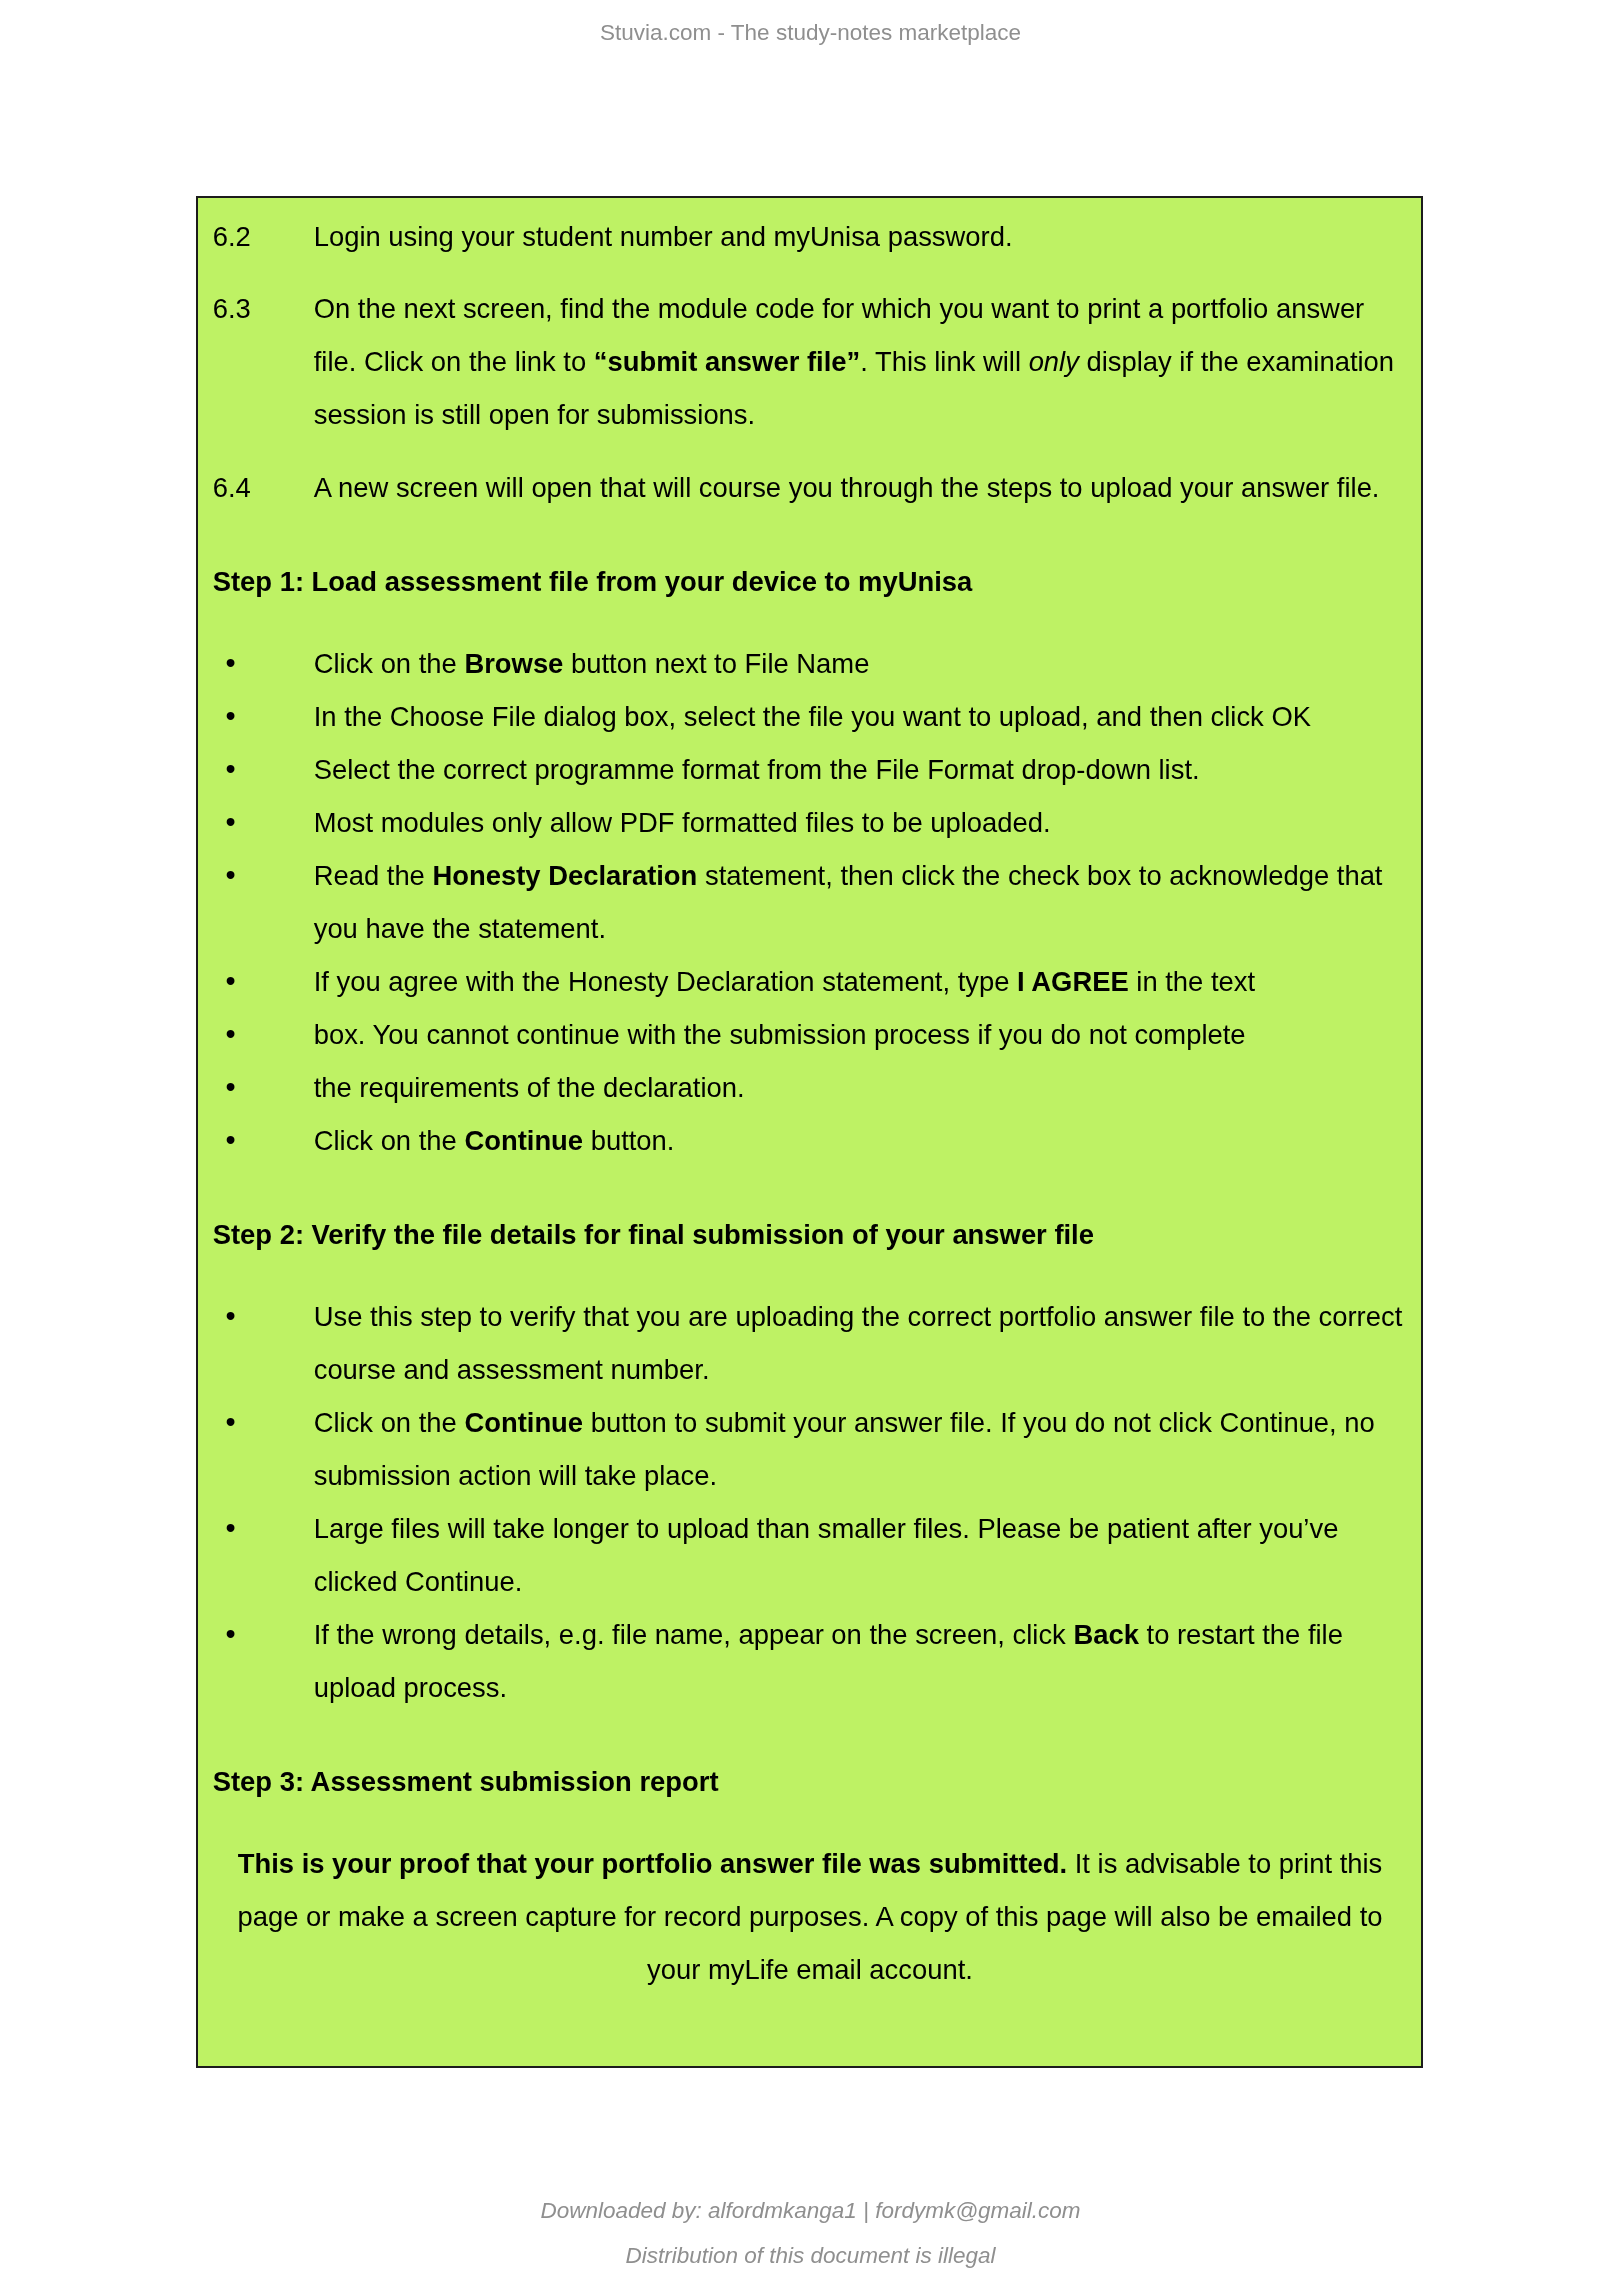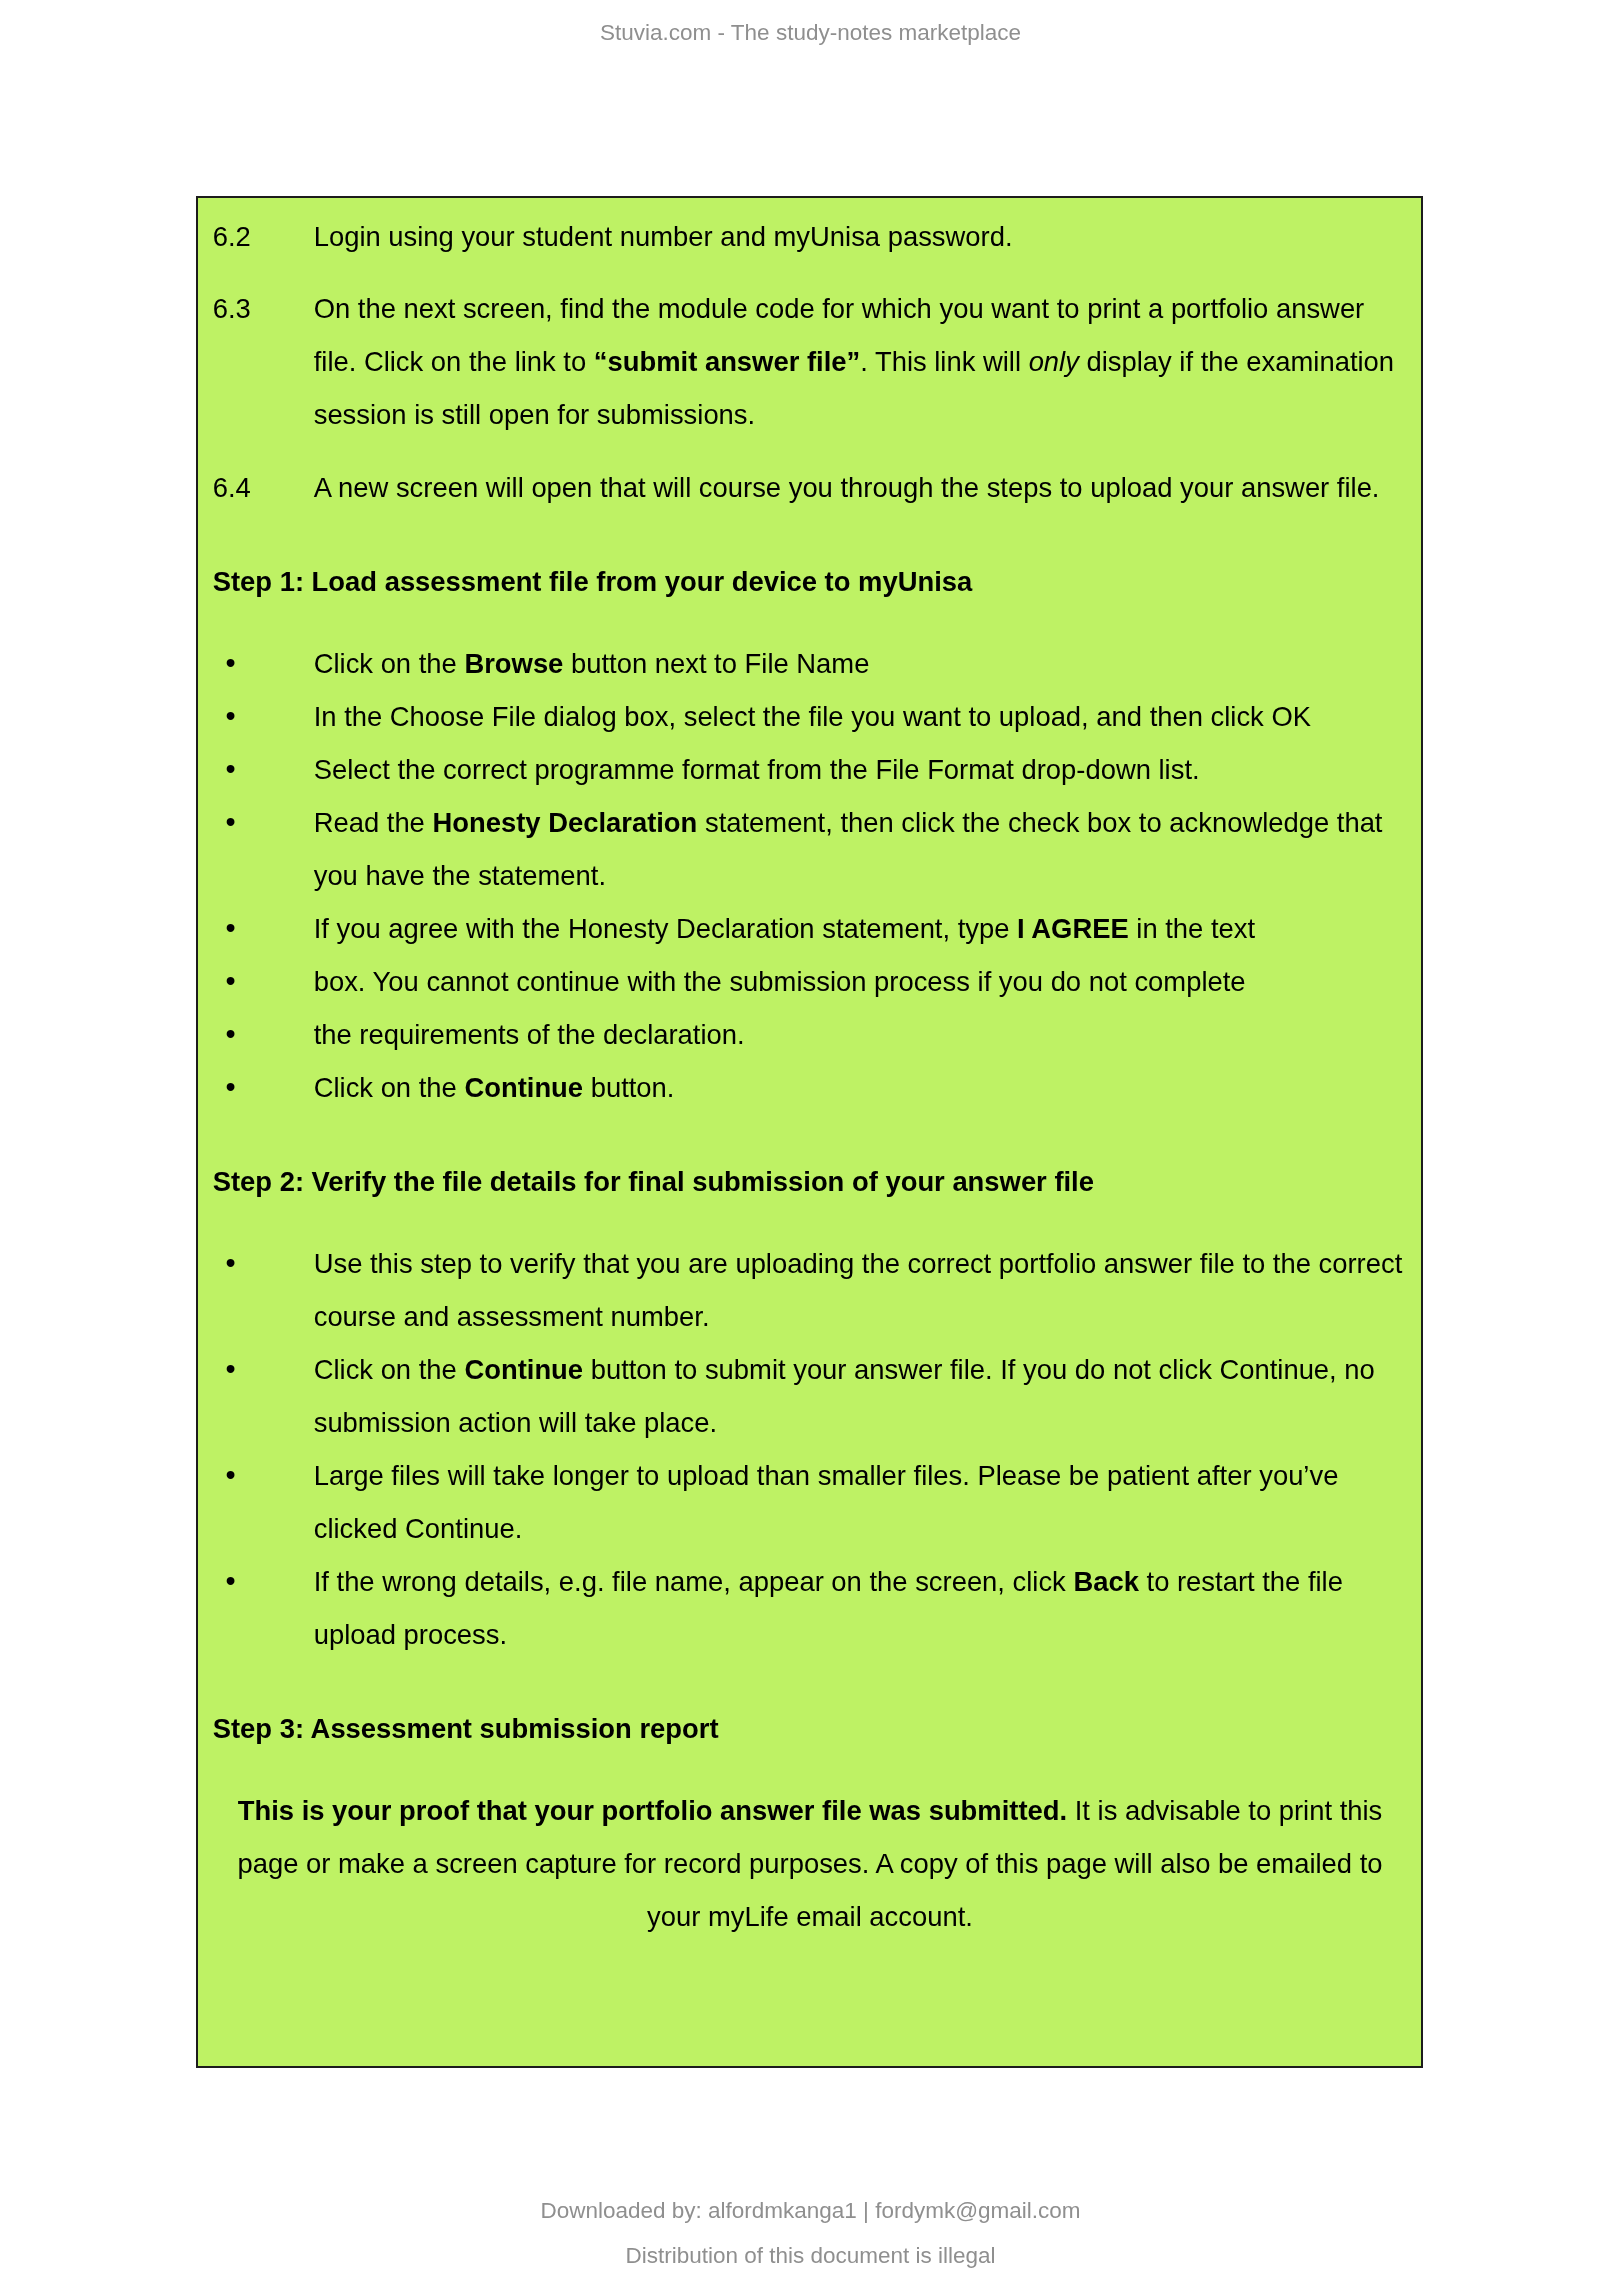--- a/index.html
+++ b/index.html
@@ -57,36 +57,38 @@
     margin:4px;
     text-align:center;
   }
   .bold{font-weight:bold;}
   .italic{font-style:italic;}
   .page-footer{
     position:absolute;top:2188px;left:0;width:100%;
     text-align:center;
     font-size:22.5px;line-height:45px;
     color:#8f8f8f;
+    font-style:italic;
   }
 </style>
 </head>
 <body>
 
 <div>
   <div class="page-header">Stuvia.com - The study-notes marketplace</div>
 
   <div class="content-box">
       <div class="block numbered"><span class="num">6.2</span><span>Login using your student number and myUnisa password.</span></div>
       <div class="block numbered"><span class="num">6.3</span><span>On the next screen, find the module code for which you want to print a portfolio answer file. Click on the link to </span><span class="bold">“submit answer file”</span><span>. This link will </span><span class="italic">only</span><span> display if the examination session is still open for submissions.</span></div>
       <div class="block numbered"><span class="num">6.4</span><span>A new screen will open that will course you through the steps to upload your answer file.</span></div>
       <div class="block heading">Step 1: Load assessment file from your device to myUnisa</div>
       <div class="block bullet"><span>Click on the </span><span class="bold">Browse</span><span> button next to File Name</span></div>
       <div class="block bullet"><span>In the Choose File dialog box, select the file you want to upload, and then click OK</span></div>
       <div class="block bullet"><span>Select the correct programme format from the File Format drop-down list.</span></div>
+      <div class="block bullet"><span>Most modules only allow PDF formatted files to be uploaded.</span></div>
       <div class="block bullet"><span>Read the </span><span class="bold">Honesty Declaration</span><span> statement, then click the check box to acknowledge that you have the statement.</span></div>
       <div class="block bullet"><span>If you agree with the Honesty Declaration statement, type </span><span class="bold">I AGREE</span><span> in the text</span></div>
       <div class="block bullet"><span>box. You cannot continue with the submission process if you do not complete</span></div>
       <div class="block bullet"><span>the requirements of the declaration.</span></div>
       <div class="block bullet"><span>Click on the </span><span class="bold">Continue</span><span> button.</span></div>
       <div class="block heading">Step 2: Verify the file details for final submission of your answer file</div>
       <div class="block bullet"><span>Use this step to verify that you are uploading the correct portfolio answer file to the correct course and assessment number.</span></div>
       <div class="block bullet"><span>Click on the </span><span class="bold">Continue</span><span> button to submit your answer file. If you do not click Continue, no submission action will take place.</span></div>
       <div class="block bullet"><span>Large files will take longer to upload than smaller files. Please be patient after you’ve clicked Continue.</span></div>
       <div class="block bullet"><span>If the wrong details, e.g. file name, appear on the screen, click </span><span class="bold">Back</span><span> to restart the file upload process.</span></div>

